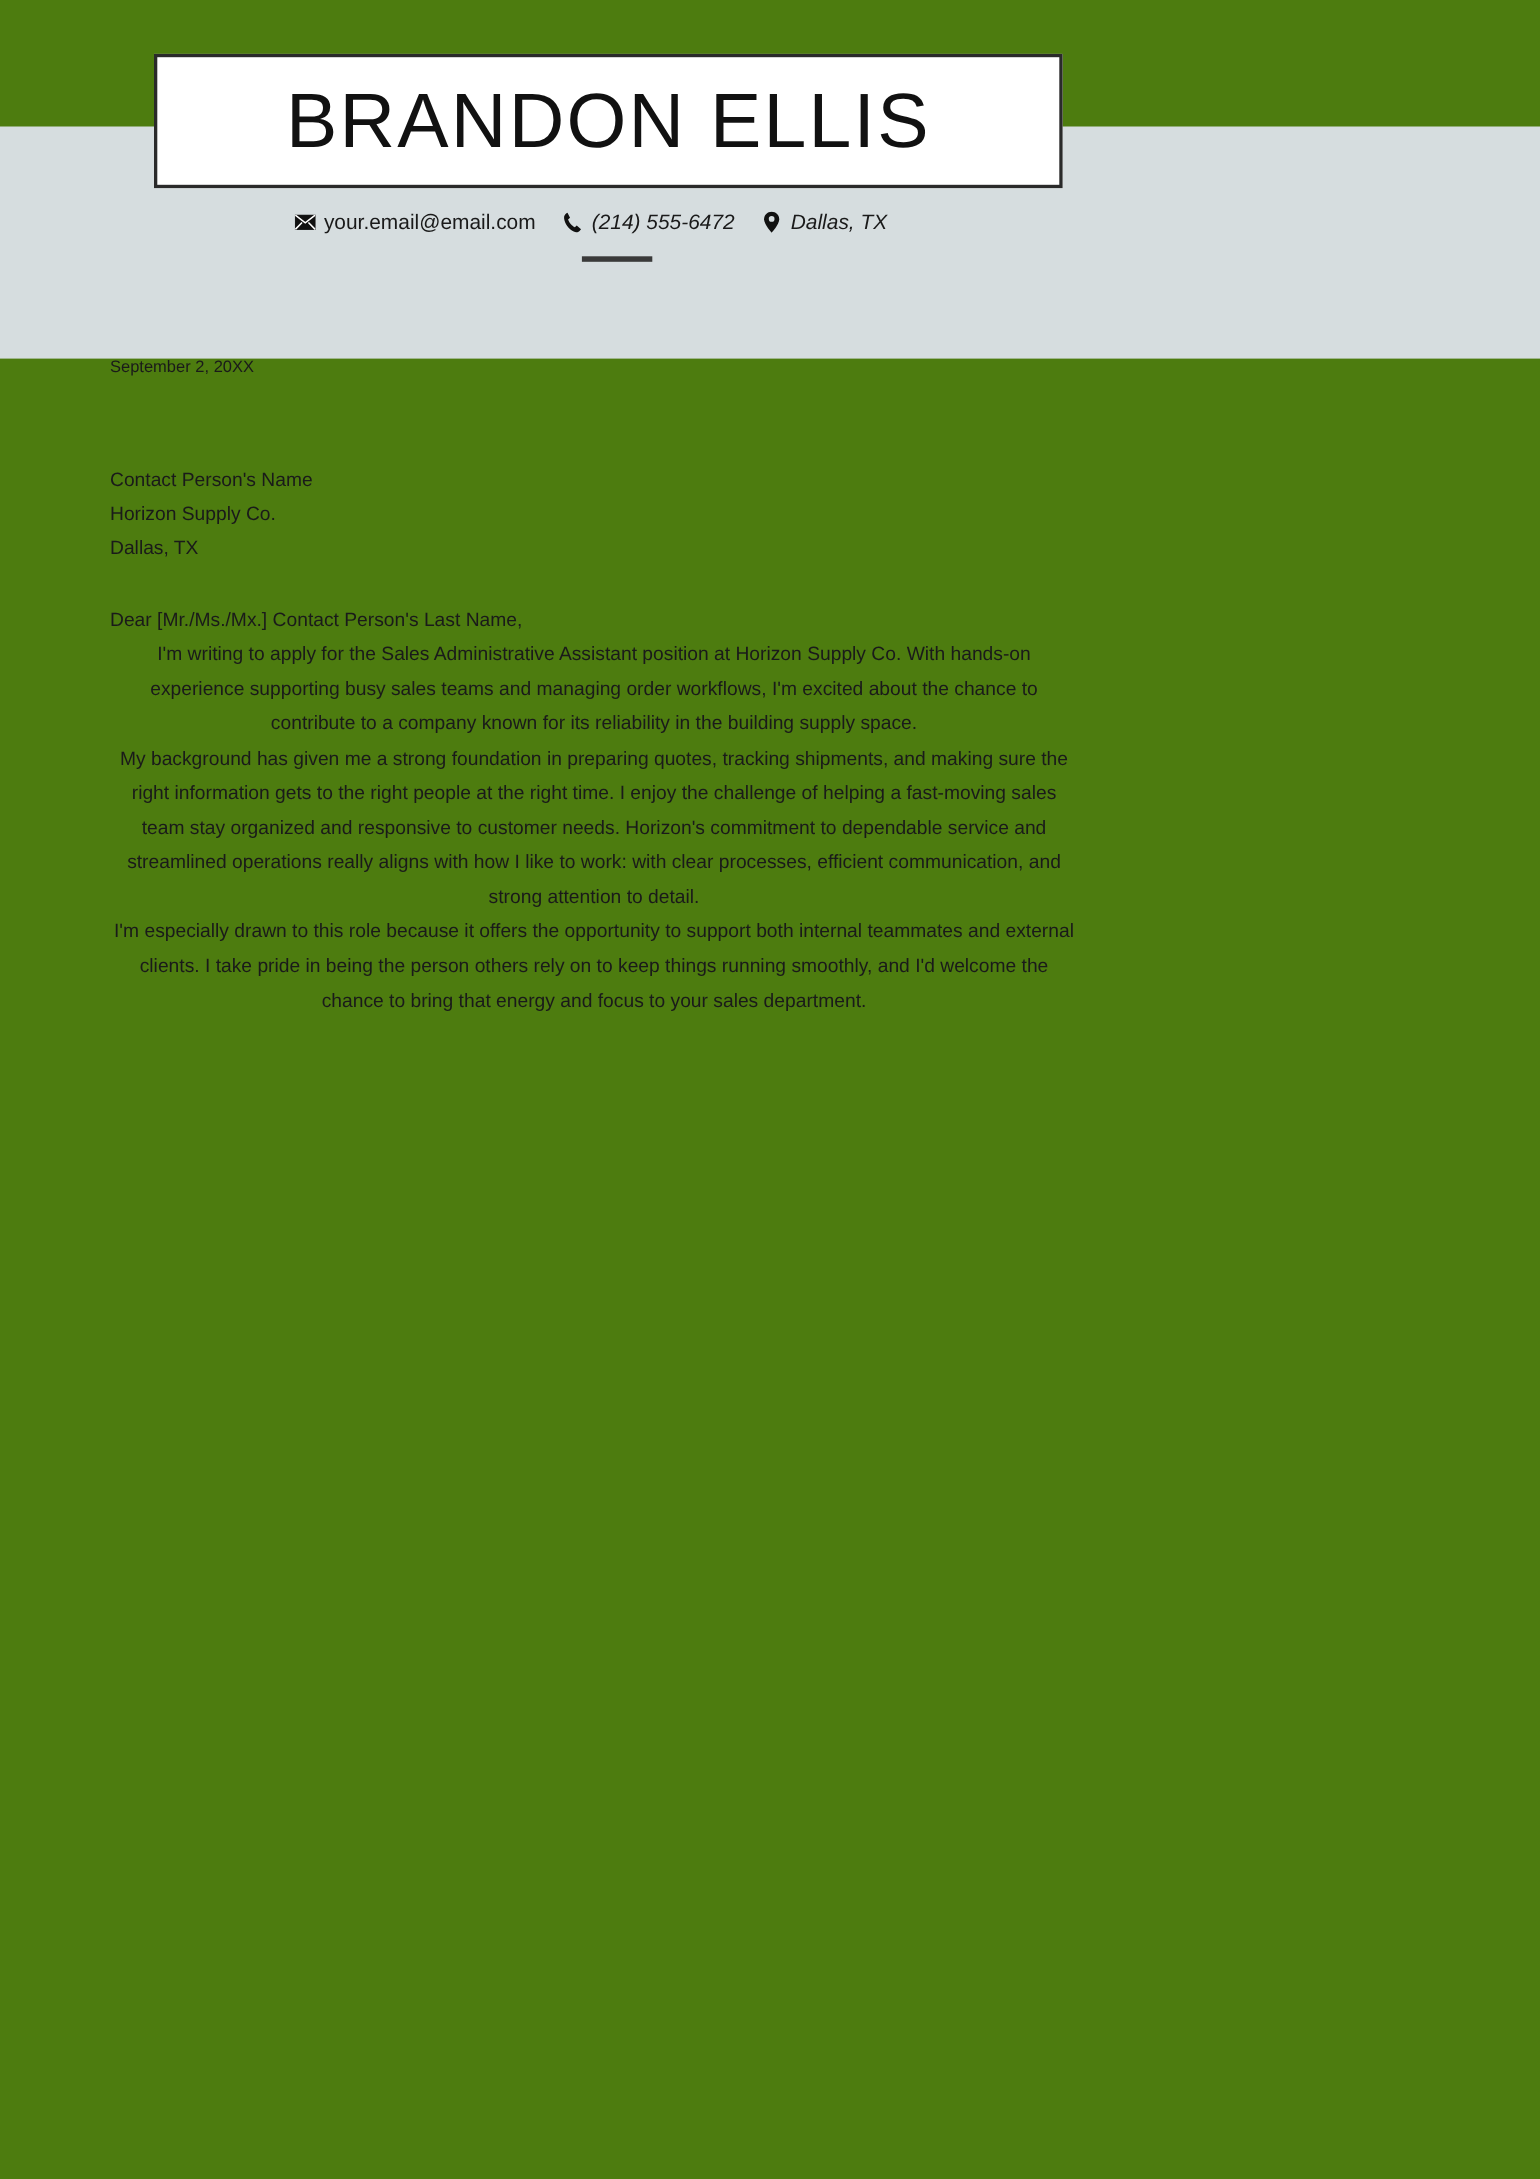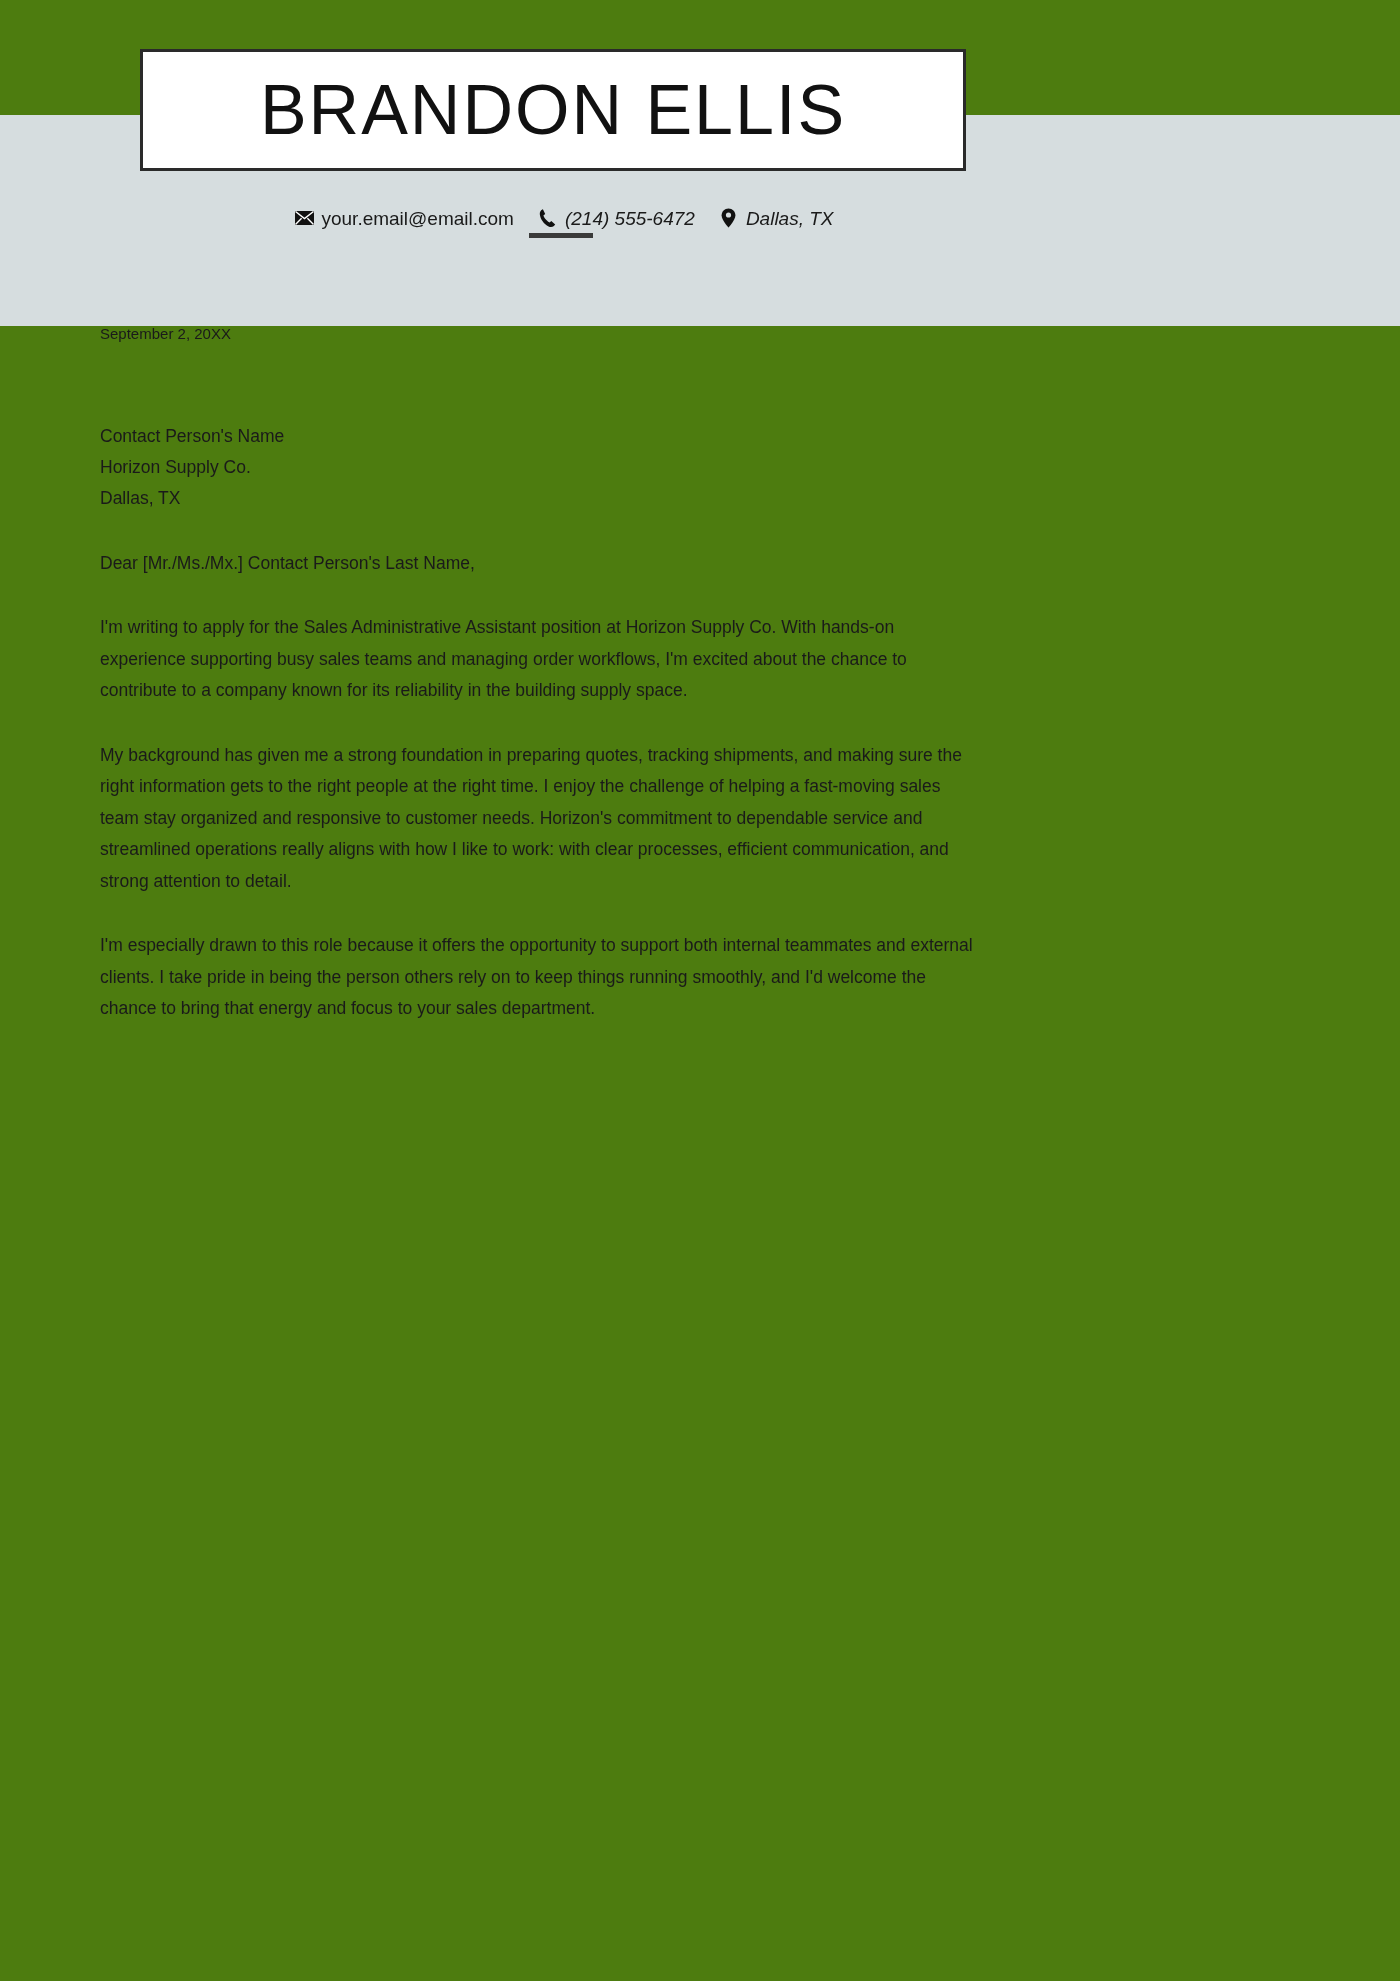--- a/index.html
+++ b/index.html
@@ -65,30 +65,29 @@
     letter-spacing: 2px;
     color: #111111;
     line-height: 1;
     white-space: nowrap;
     font-family: "Liberation Sans", sans-serif;
   }
 
   
   .contact-row {
     position: absolute;
-    left: 151px;
+    left: 124px;
     top: 192px;
     width: 826px;
     display: flex;
     align-items: center;
     justify-content: center;
     gap: 0px;
     font-size: 19px;
     color: #1a1a1a;
-    margin-top: 16px;
   }
 
   .contact-item {
     display: flex;
     align-items: center;
     white-space: nowrap;
   }
 
   .contact-item + .contact-item {
     margin-left: 24px;
@@ -148,24 +147,23 @@
     font-size: 17.5px;
   }
 
   .salutation {
     margin-top: 33px;
     font-size: 17.5px;
     line-height: 1.79;
   }
 
   .body-paragraph {
-    margin-top: 33px;
     font-size: 17.5px;
     line-height: 1.80;
-    text-align: left;
+    text-align: center;
   }
 
   .closing {
     margin-top: 60px;
     font-size: 17.5px;
     line-height: 1.79;
   }
 
   .closing div {
     font-size: 17.5px;

